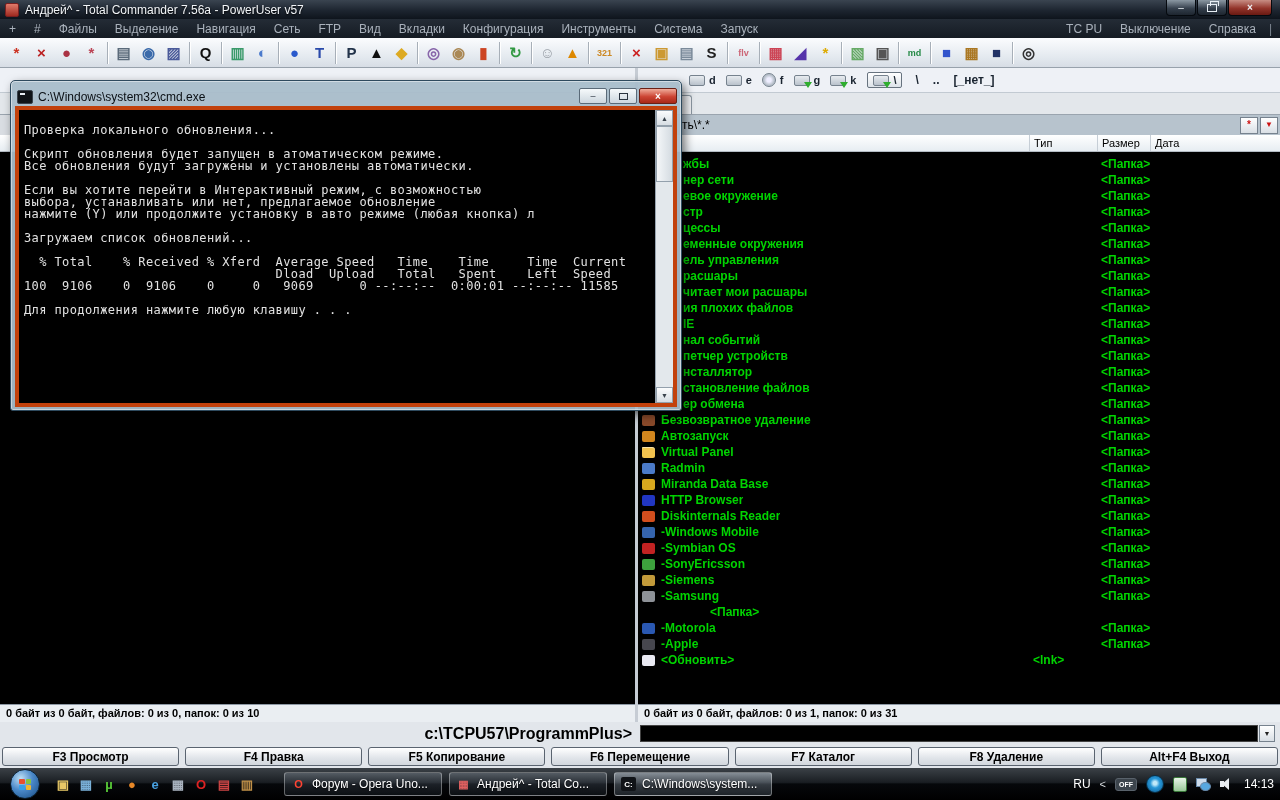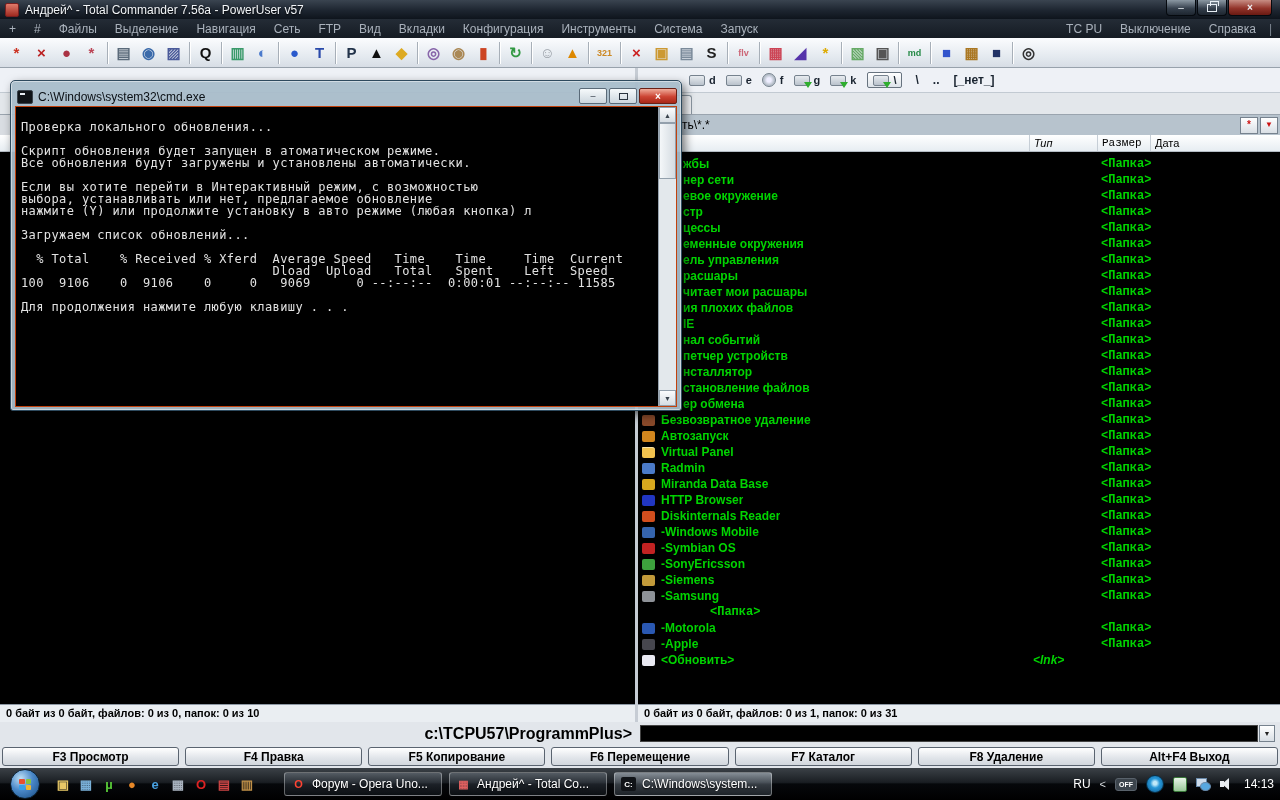--- a/index.html
+++ b/index.html
@@ -66,22 +66,22 @@
   .pathtext{padding-left:44px;white-space:pre;}
   .pbtns{margin-left:auto;display:flex;gap:2px;padding-right:2px;}
   .pbtn{width:16px;height:15px;display:flex;align-items:center;justify-content:center;
     border:1px solid #76828e;background:linear-gradient(#ffffff,#d9dfe5);color:#cc1111;
     font-size:10px;font-weight:bold;line-height:1;}
   .colheader{height:17px;box-sizing:border-box;background:linear-gradient(#ffffff,#e7edf2);
     border-bottom:1px solid #b4bcc4;display:flex;font-size:11px;color:#000;}
   .colheader span{box-sizing:border-box;padding:2px 4px 0 4px;border-left:1px solid #c6ced6;}
   .colheader span:first-child{border-left:none;}
   .c-name{flex:1;min-width:0;}
-  .c-type{width:68px;flex:none;font-style:italic;}
-  .c-size{width:53px;flex:none;font-family:Liberation Mono, monospace;}
+  .c-type{width:68px;flex:none;}
+  .c-size{width:53px;flex:none;}
   .c-date{width:130px;flex:none;}
   .flist{flex:1;background:#000;overflow:hidden;padding-top:4px;position:relative;}
   .frow{height:16px;display:flex;align-items:center;font-size:12px;font-weight:bold;color:var(--green);}
   .frow .c-name{display:flex;align-items:center;padding-left:2px;}
   .frow.partial .c-name{padding-left:45px;}
   .ficon{width:13px;height:11px;flex:none;margin:0 6px 0 2px;border-radius:2px;background:#888;}
   .ficon.folder{border-radius:1px 3px 2px 2px;box-shadow:inset 0 1px 0 rgba(255,255,255,.5);}
   .fname{white-space:nowrap;overflow:hidden;}
   .frow .c-type,.frow .c-size{white-space:nowrap;padding-left:4px;box-sizing:border-box;}
   .pstatus{height:18px;box-sizing:border-box;background:#eaeef2;border-top:1px solid #8d98a4;
@@ -149,21 +149,21 @@
   .cmdico{width:14px;height:12px;margin:0 5px 0 2px;background:#101418;border:1px solid #3a434c;border-radius:2px;position:relative;}
   .cmdico::before{content:"";position:absolute;left:2px;top:2px;width:5px;height:2px;background:#e8eef4;}
   .ccontrols{position:absolute;right:0;top:1px;display:flex;gap:2px;}
   .cbtn{width:26px;height:14px;display:flex;align-items:center;justify-content:center;
     border:1px solid #5a6a78;border-radius:2px;font-size:9px;color:#2a3440;
     background:linear-gradient(#f6f9fb,#ccd6de);}
   .cbtn .rbox{border-color:#2a3440;width:7px;height:5px;}
   .cbtn .rbox::before{display:none;}
   .cbtn.close{width:36px;color:#fff;font-weight:bold;font-size:10px;
     background:linear-gradient(#f0ac9a,#cc4433 55%,#a82818);border-color:#6a2015;}
-  .cmdclient{position:relative;height:301px;background:#000;border:1px solid #c2410c;box-sizing:border-box;overflow:hidden;}
+  .cmdclient{position:relative;height:301px;background:#000;border:4px solid #c2410c;box-sizing:border-box;overflow:hidden;}
   .cmdclient pre{margin:0;padding:14px 2px 0 5px;font-family:"DejaVu Sans Mono",monospace;
     font-size:12px;line-height:12px;letter-spacing:.4px;color:#e2e2e2;}
   .cscroll{position:absolute;right:0;top:0;bottom:0;width:17px;background:#e3e8ec;border-left:1px solid #98a4b0;}
   .sbtn{height:16px;display:flex;align-items:center;justify-content:center;font-size:7px;color:#39424c;
     background:linear-gradient(#fbfcfd,#d6dde3);border:1px solid #93a0ac;box-sizing:border-box;}
   .sbtn.down{position:absolute;bottom:0;left:0;right:0;}
   .sthumb{position:absolute;left:0;right:0;top:16px;height:56px;box-sizing:border-box;
     background:linear-gradient(90deg,#f4f7f9,#d4dbe1);border:1px solid #93a0ac;}
 </style>
 </head>

